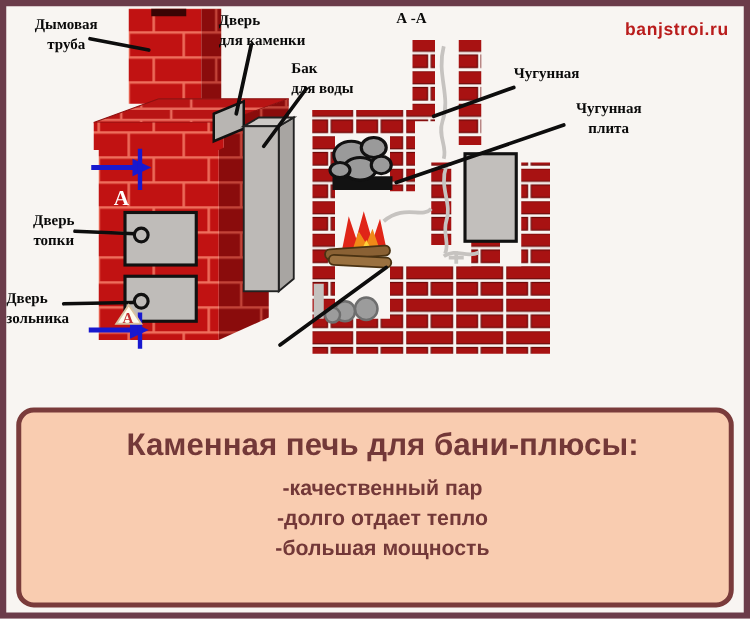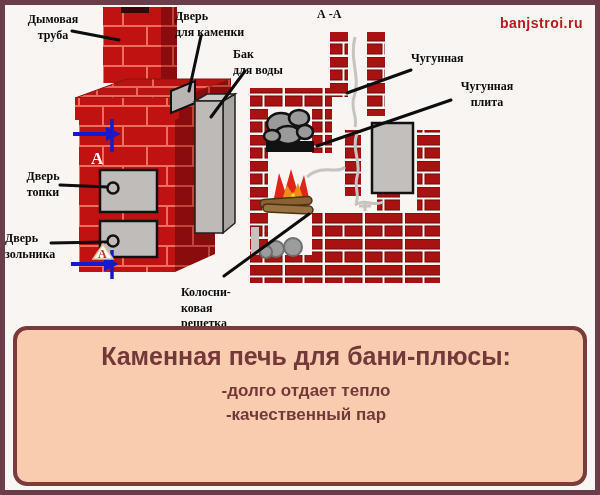--- a/index.html
+++ b/index.html
@@ -177,25 +177,23 @@
   <div class="lbl lbl-water-tank">Бак
 для воды</div>
   <div class="lbl lbl-section">А -А</div>
   <div class="lbl lbl-flue">Чугунная</div>
   <div class="lbl lbl-plate">Чугунная
 плита</div>
   <div class="lbl lbl-firebox">Дверь
 топки</div>
   <div class="lbl lbl-ashdoor">Дверь
 зольника</div>
-  <div class="lbl lbl-grate">Колосни-
-ковая
-решетка</div>
 
   <div class="watermark">banjstroi.ru</div>
 
   <div class="info-box">
     <div class="info-title">Каменная печь для бани-плюсы:</div>
+    <div class="info-item">-качественный пар</div>
     <div class="info-item">-долго отдает тепло</div>
-    <div class="info-item">-качественный пар</div>
+    <div class="info-item">-большая мощность</div>
   </div>
 
 </div>
 
 </body></html>

